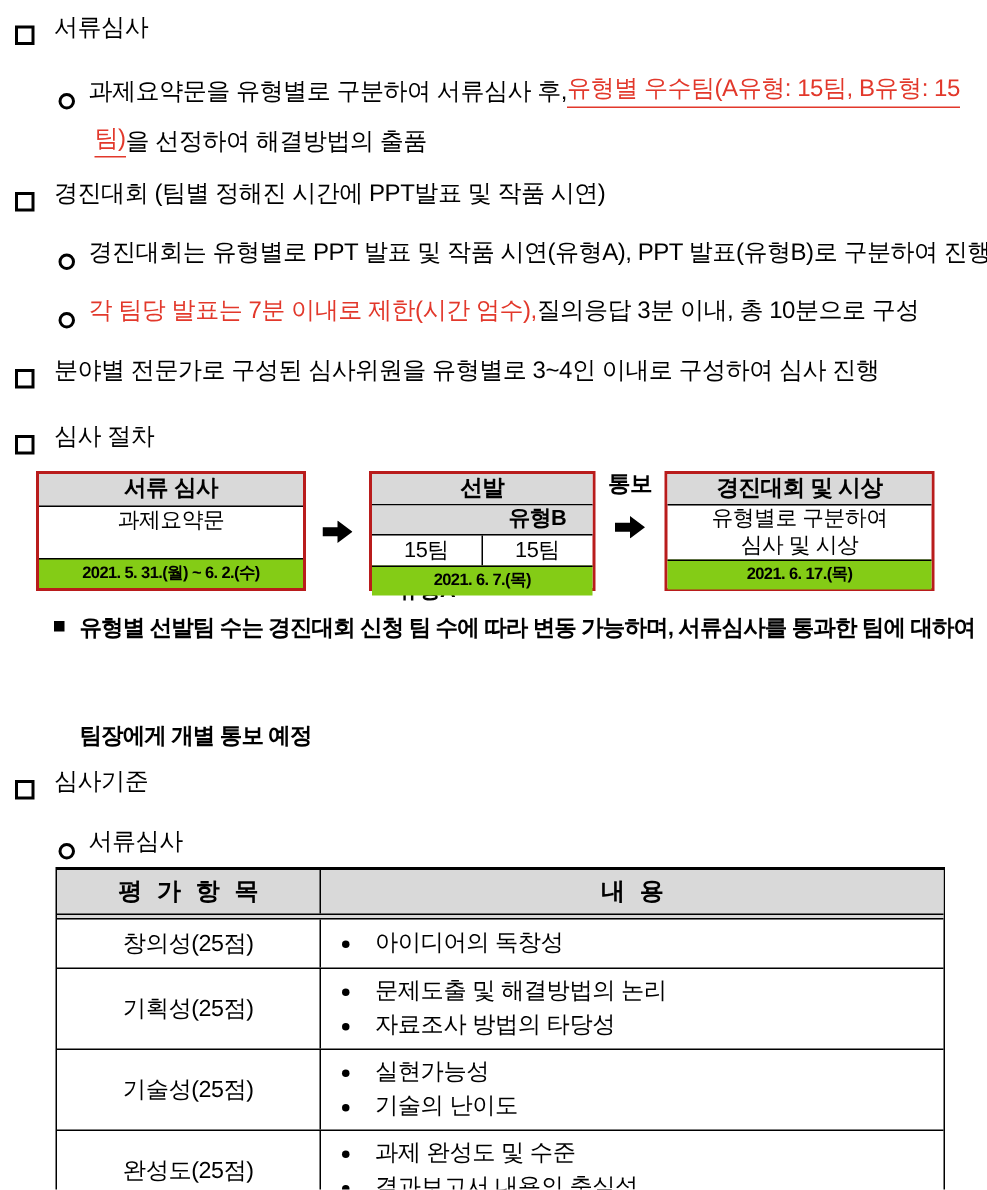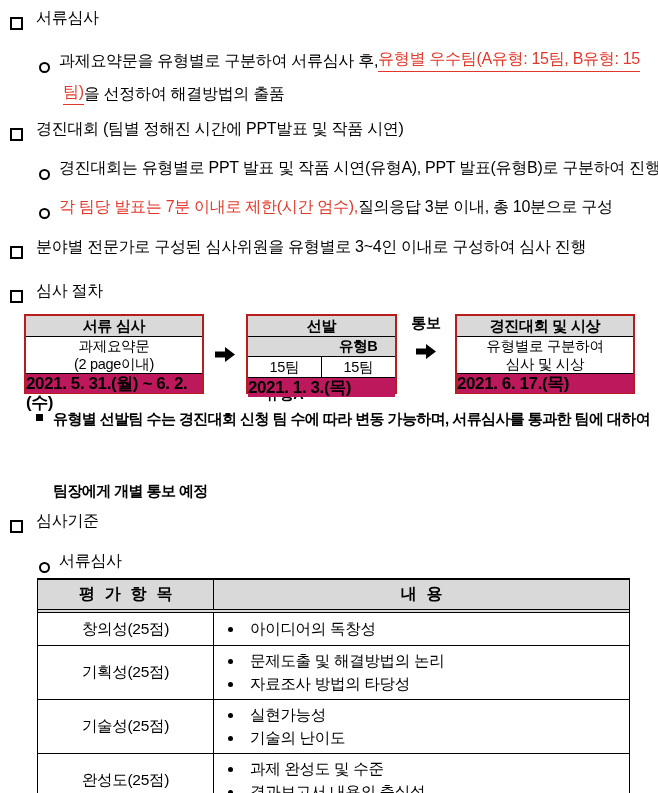--- a/index.html
+++ b/index.html
@@ -42,35 +42,35 @@
   .mt18{margin-top:18px}.mt19{margin-top:19px}.mt23{margin-top:23px}.mt8{margin-top:8px}
 
   
   .flow { display:flex; margin:12px 0 0 24px; height:80px; align-items:stretch; }
   .fbox { border:2px solid #b91c1c; display:flex; flex-direction:column; background:#fff; }
   .fbox .hd {
     background:#d9d9d9; font-weight:bold; text-align:center;
     font-size:15px; line-height:20px; height:22px; border-bottom:1px solid #000;
   }
   .fbox .ft {
-    background:#be185d; font-weight:bold; 
-    font-size:17px; height:20px; line-height:19px;
+    background:#84cc16; font-weight:bold; text-align:center;
+    font-size:11px; height:20px; line-height:19px;
     border-top:1px solid #000; margin-top:auto; letter-spacing:-0.4px;
   }
   .fbox .bd { text-align:center; font-size:14.5px; line-height:17px; padding-top:1px; }
   .box1 { width:180px; } .box2 { width:151px; } .box3 { width:180px; }
   .box2 .cols { display:flex; border-bottom:1px solid #000; background:#d9d9d9;
     font-weight:bold; font-size:14.5px; height:20px; line-height:18px; text-align:center; }
   .box2 .cols .c1 { width:50%; border-right:1px solid #000;margin-top:48px; }
   .box2 .cols .c2 { width:50%; }
   .box2 .vals { display:flex; font-size:14.5px; height:21px; line-height:20px; text-align:center; }
   .box2 .vals .c1 { width:50%; border-right:1px solid #000; }
   .box2 .vals .c2 { width:50%; }
   .acol1 { width:42px; display:flex; align-items:center; justify-content:center; }
-  .acol2 { width:58px; display:flex; flex-direction:column; align-items:center; }
+  .acol2 { width:46px; display:flex; flex-direction:column; align-items:center; }
   .acol2 .lbl { font-weight:bold; font-size:15px; line-height:18px; }
   .arrow-svg { display:block; }
   .acol2 .arrow-svg { margin-top:12px; }
 
   .note { font-weight:bold; font-size:15px; letter-spacing:-0.6px;
           line-height:25px; display:flex; align-items:flex-start;margin-top:12px; }
   .note .sq-small { margin-top:9px; }
   .note-l2 { font-weight:bold; font-size:15px; letter-spacing:-0.6px;
              line-height:25px; padding-left:53px;margin-top:47px; }
 
@@ -140,41 +140,40 @@
 
   <div class="line mt23">
     <span class="sq-check"></span>
     <span>심사 절차</span>
   </div>
 
   <div class="flow">
     <div class="fbox box1">
       <div class="hd">서류 심사</div>
       <div class="bd">과제요약문</div>
-      <div class="bd">(2 page이내)</div>
       <div class="ft">2021. 5. 31.(월) ~ 6. 2.(수)</div>
     </div>
 
     <div class="acol1">
       <svg class="arrow-svg" width="20" height="15" viewBox="0 0 20 15">
           <path d="M0,4.5 L10,4.5 L10,0 L20,7.5 L10,15 L10,10.5 L0,10.5 Z" fill="#000"></path>
         </svg>
     </div>
 
     <div class="fbox box2">
       <div class="hd">선발</div>
       <div class="cols">
         <div class="c1">유형A</div>
         <div class="c2">유형B</div>
       </div>
       <div class="vals">
         <div class="c1">15팀</div>
         <div class="c2">15팀</div>
       </div>
-      <div class="ft">2021. 1. 3.(목)</div>
+      <div class="ft">2021. 6. 7.(목)</div>
     </div>
 
     <div class="acol2">
       <div class="lbl">통보</div>
       <svg class="arrow-svg" width="20" height="15" viewBox="0 0 20 15">
           <path d="M0,4.5 L10,4.5 L10,0 L20,7.5 L10,15 L10,10.5 L0,10.5 Z" fill="#000"></path>
         </svg>
     </div>
 
     <div class="fbox box3">

